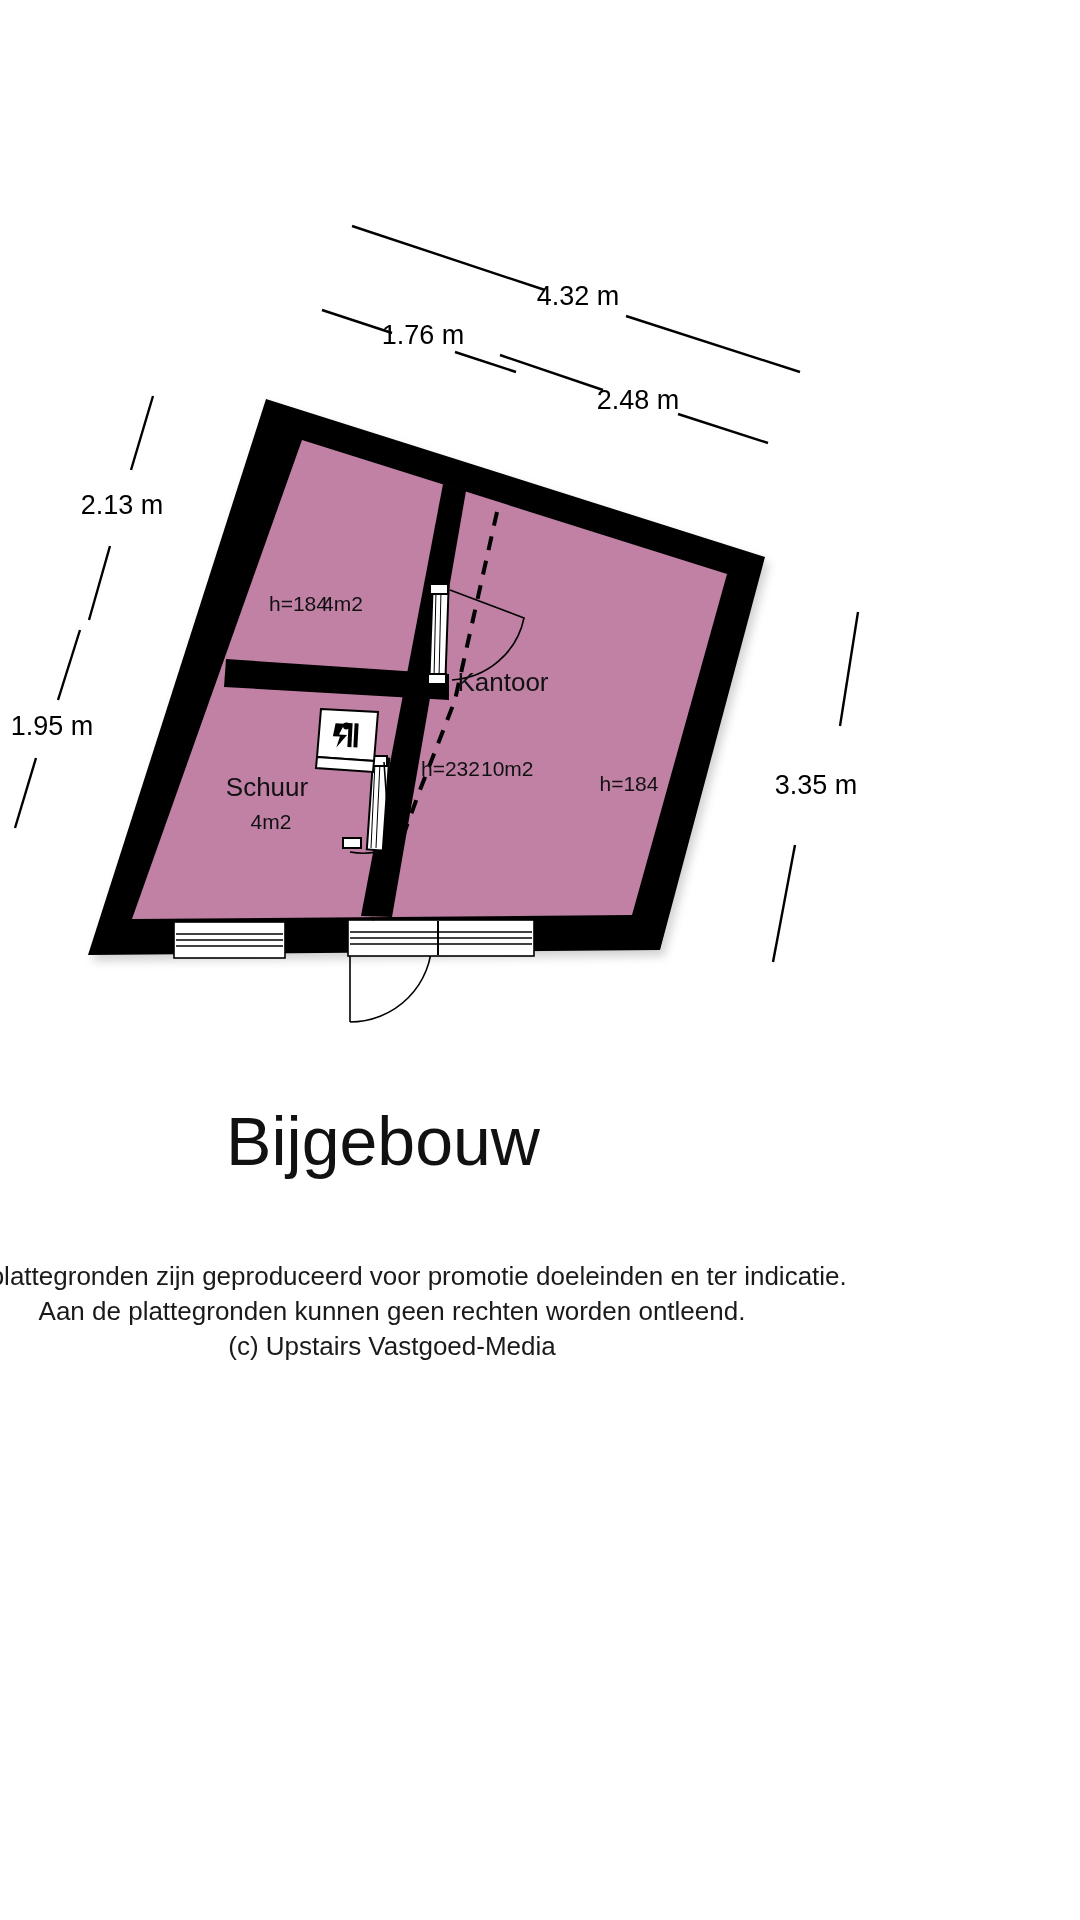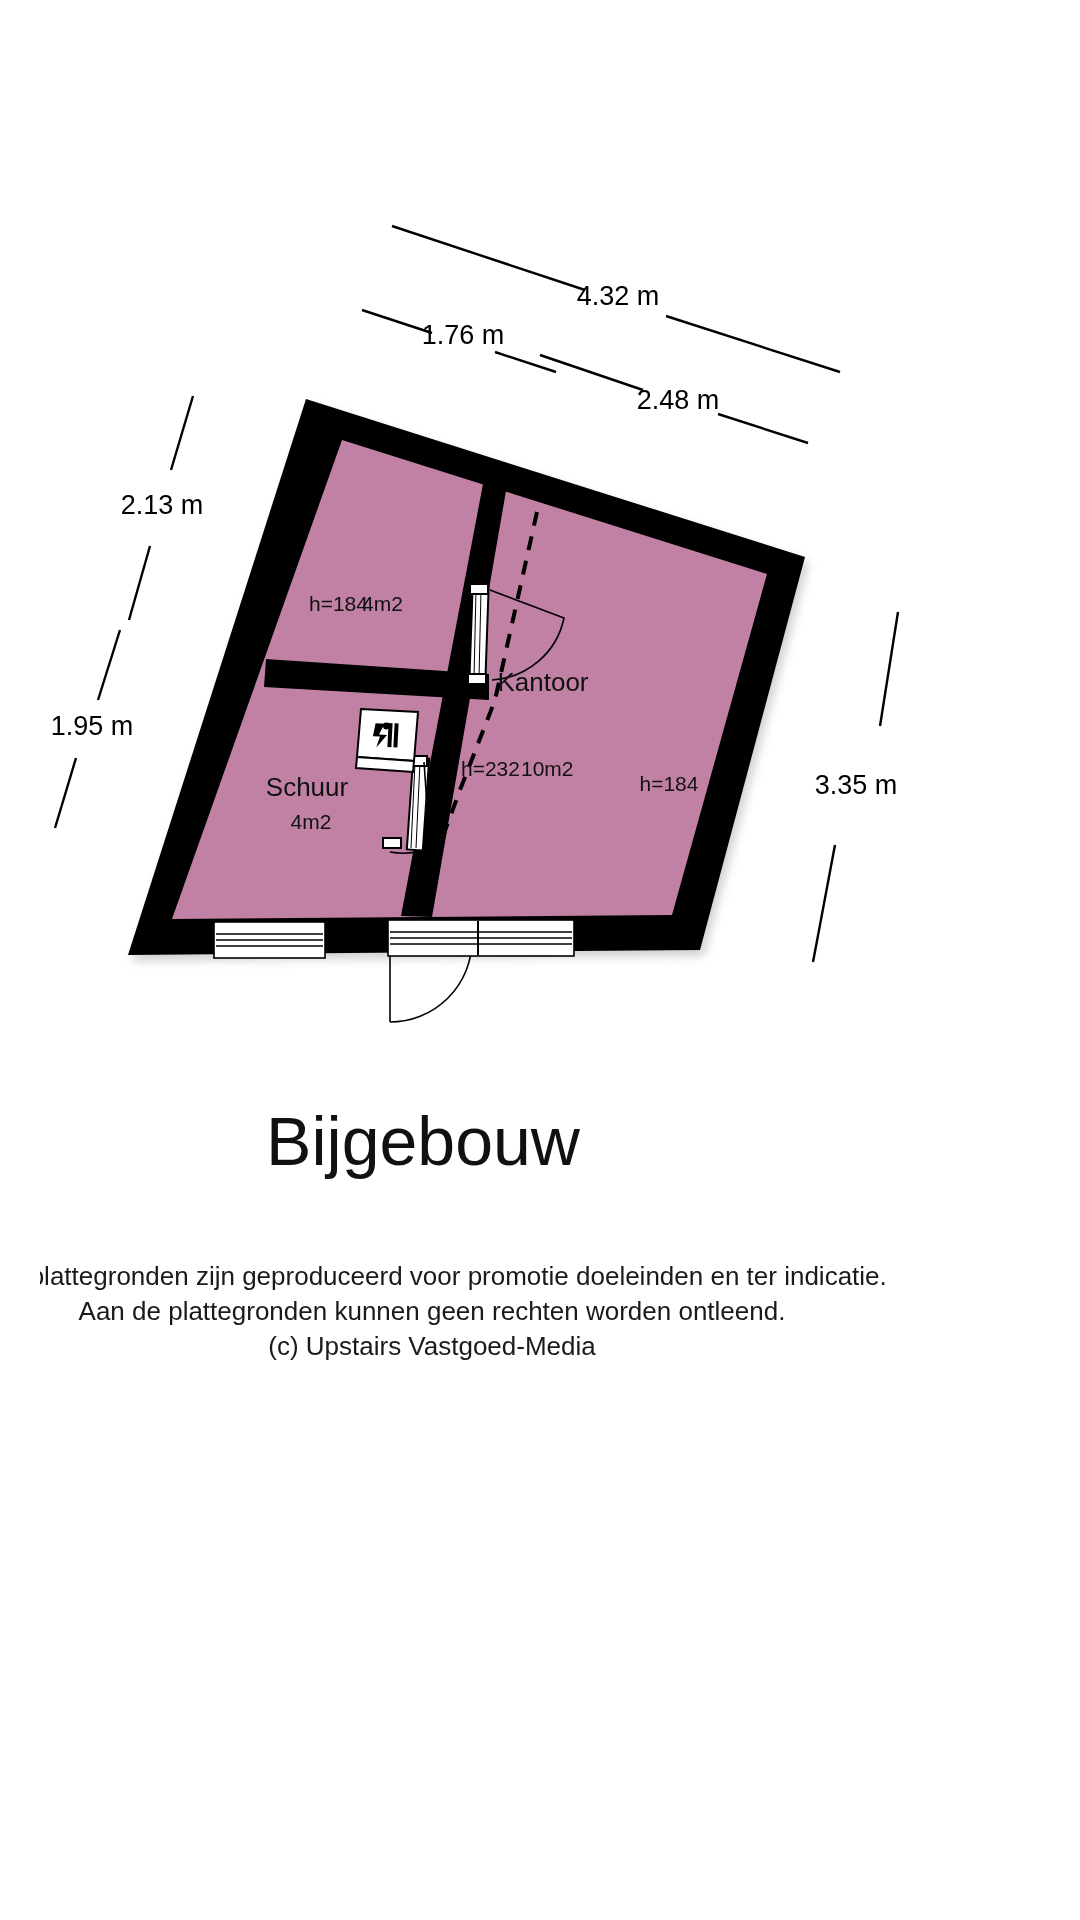--- a/index.html
+++ b/index.html
@@ -11,21 +11,20 @@
     width: 1080px;
     height: 1920px;
     position: relative;
     overflow: hidden;
     font-family: "Liberation Sans", sans-serif;
     color: #000000;
   }
   #floorplan-root {
     position: absolute;
     inset: 0;
-    padding-left: 40px;
   }
   svg#plan-svg {
     display: block;
     width: 1080px;
     height: 1920px;
   }
   .dim-label {
     font-family: "Liberation Sans", sans-serif;
     font-size: 27px;
     fill: #000000;

